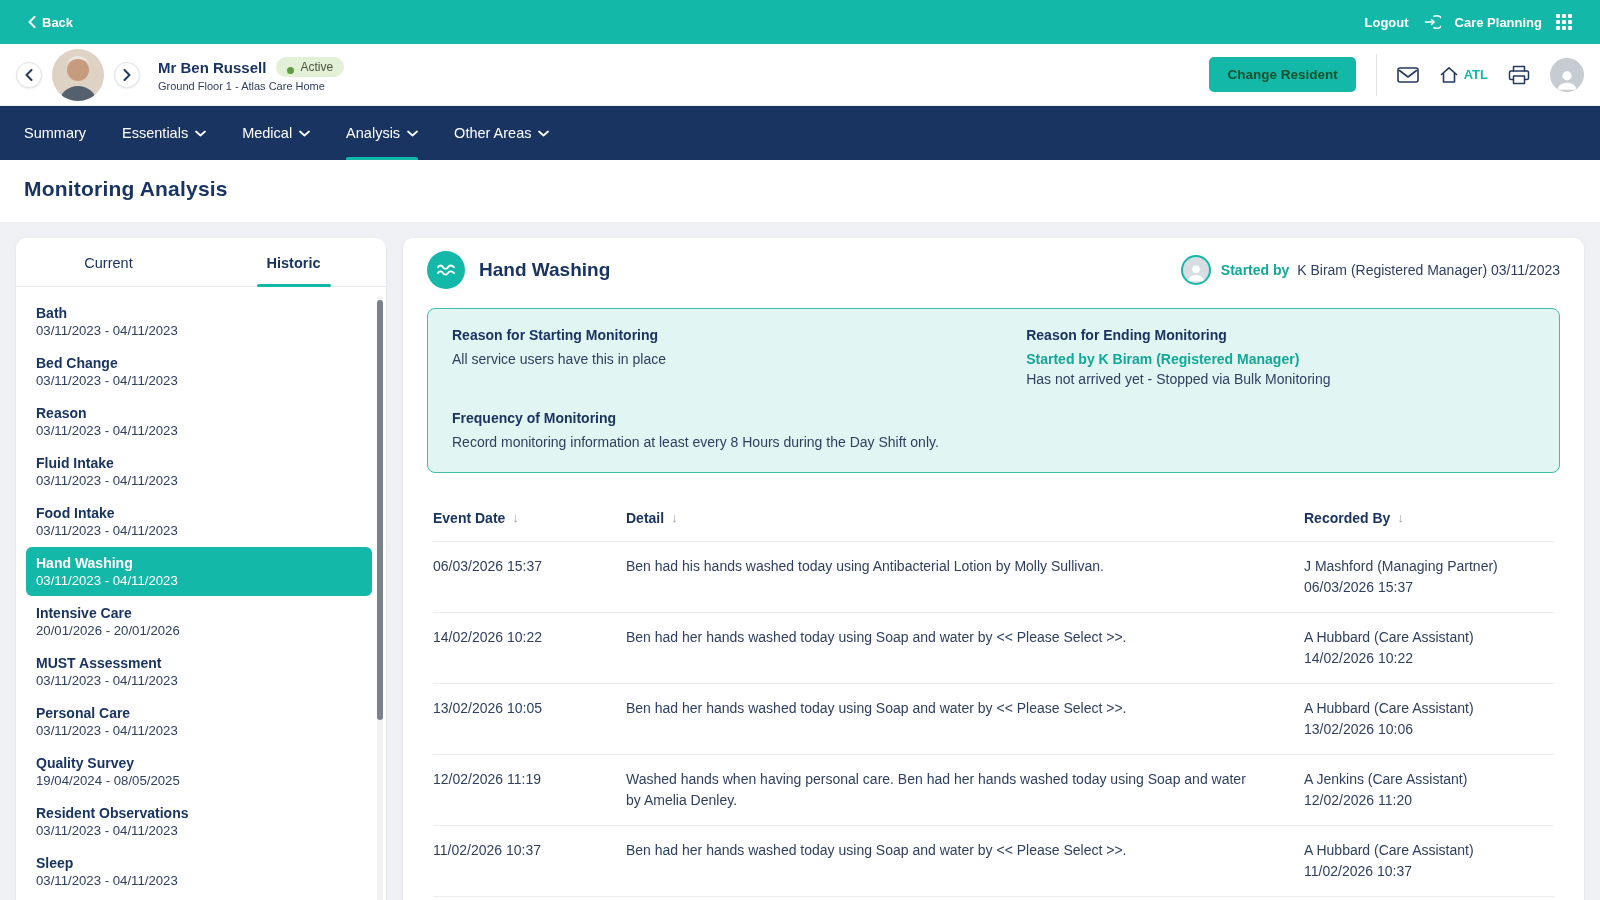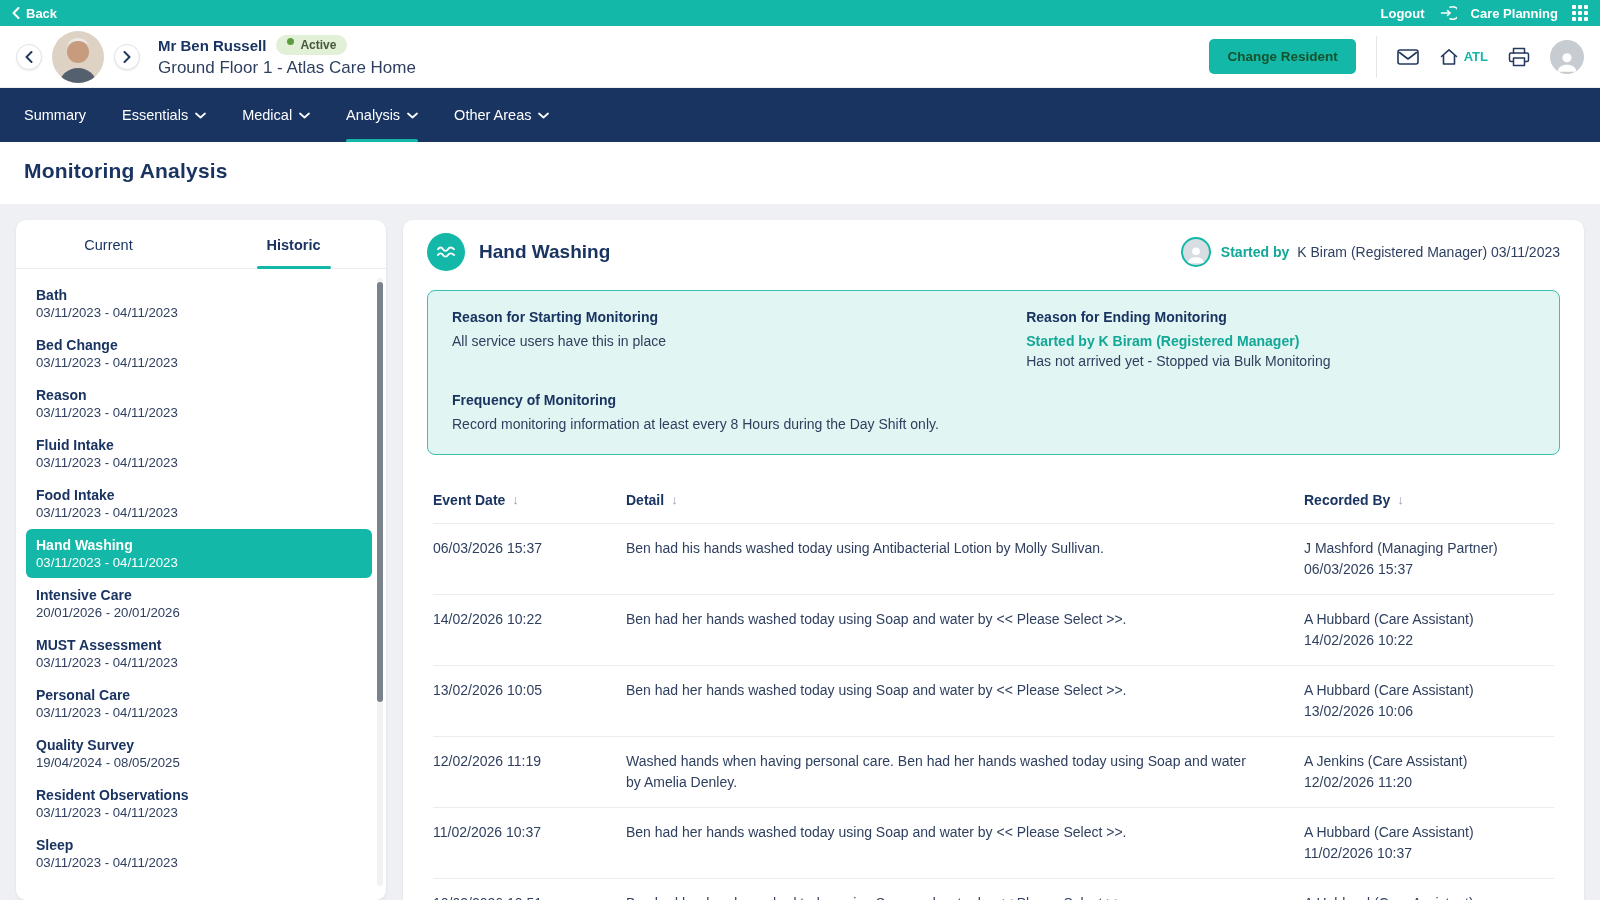--- a/index.html
+++ b/index.html
@@ -7,38 +7,38 @@
     --teal-text:#12a797;
     --navy:#1a3462;
     --text:#2e3f5f;
     --bg:#eef0f3;
   }
   *{box-sizing:border-box;margin:0;padding:0;}
   html,body{width:1600px;height:900px;overflow:hidden;}
   body{font-family:"Liberation Sans",sans-serif;background:var(--bg);color:var(--text);}
 
   
-  .topbar{height:26px;background:var(--teal);display:flex;align-items:center;justify-content:space-between;padding:0 12px;color:#fff;font-size:13px;font-weight:700;}
+  .topbar{height:44px;background:var(--teal);display:flex;align-items:center;justify-content:space-between;padding:0 28px;color:#fff;font-size:13px;font-weight:700;}
   .tb-back{display:flex;align-items:center;gap:6px;cursor:pointer;}
   .tb-right{display:flex;align-items:center;gap:14px;}
   .grid-icon{display:grid;grid-template-columns:repeat(3,4px);gap:2px;cursor:pointer;}
   .grid-icon i{width:4px;height:4px;background:#fff;border-radius:1px;display:block;}
 
   
   .res-header{height:62px;background:#fff;display:flex;align-items:center;justify-content:space-between;padding:0 16px;border-bottom:1px solid #eceef0;}
   .rh-left{display:flex;align-items:center;gap:10px;}
   .circle-btn{width:26px;height:26px;border-radius:50%;background:#fff;border:1px solid #dfe3e8;display:flex;align-items:center;justify-content:center;cursor:pointer;box-shadow:0 1px 2px rgba(0,0,0,.08);flex-shrink:0;}
   .res-photo{width:52px;height:52px;border-radius:50%;overflow:hidden;flex-shrink:0;}
   .res-photo svg{display:block;}
   .rh-info{margin-left:8px;}
   .rh-name-row{display:flex;align-items:center;gap:10px;}
   .rh-name{font-size:15px;font-weight:700;color:var(--navy);}
-  .badge{display:flex;align-items:flex-start;gap:6px;background:#e3f0d8;border-radius:11px;padding:3px 11px;font-size:12px;color:#47573d;font-weight:700;}
+  .badge{display:flex;align-items:flex-end;gap:6px;background:#e3f0d8;border-radius:11px;padding:3px 11px;font-size:12px;color:#47573d;font-weight:400;}
   .badge .dot{width:7px;height:7px;border-radius:50%;background:#5d9c3f;}
-  .rh-loc{font-size:17px;color:var(--text);margin-top:3px;}
+  .rh-loc{font-size:11px;color:var(--text);margin-top:3px;}
   .rh-right{display:flex;align-items:center;}
   .rh-dates{text-align:right;font-size:14px;font-weight:700;color:var(--navy);line-height:1.5;margin-right:28px;}
   .change-btn{background:var(--teal);color:#14532d;font-weight:700;font-size:13.5px;border:none;border-radius:5px;padding:10px 18px;cursor:pointer;font-family:inherit;}
   .rh-sep{width:1px;height:42px;background:#e4e7ea;margin:0 20px;}
   .rh-icons{display:flex;align-items:center;gap:20px;}
   .home-wrap{display:flex;align-items:center;gap:5px;cursor:pointer;}
   .atl{color:var(--teal);font-weight:700;font-size:13px;}
   .avatar-sm{width:34px;height:34px;border-radius:50%;background:#c7ccd2;display:flex;align-items:flex-end;justify-content:center;overflow:hidden;cursor:pointer;}
 
   

